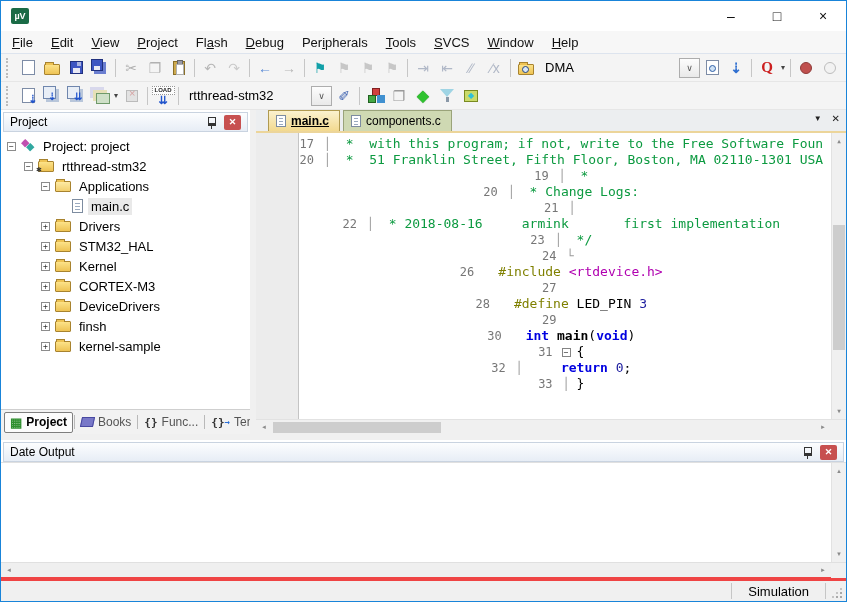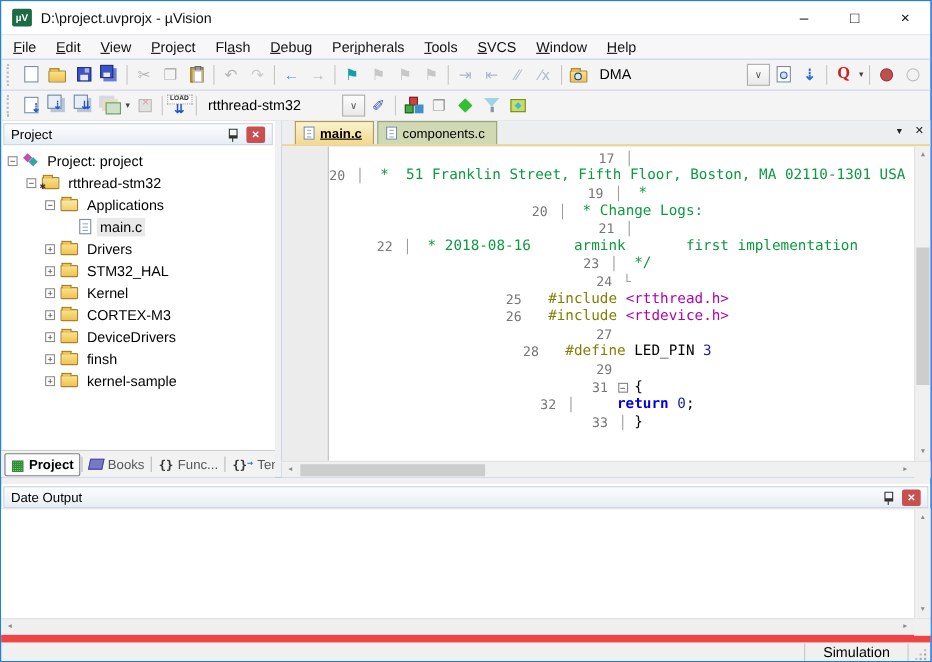--- a/index.html
+++ b/index.html
@@ -142,35 +142,34 @@
 
   
   .hsplit{height:6px;background:#f0f0f0;flex:none;}
   .bo-panel{height:137px;display:flex;flex-direction:column;flex:none;background:#fff;}
   .bo-content{flex:1;position:relative;border-top:1px solid #e0e0e0;background:#fff;}
   .bo-hscroll{height:15px;background:#efefef;border-top:1px solid #e0e0e0;position:relative;flex:none;}
   .bo-hscroll .sarr{position:absolute;top:0;width:14px;height:14px;display:flex;align-items:center;justify-content:center;font-size:6px;color:#8a8a8a;}
   .bo-hscroll .lf{left:1px;} .bo-hscroll .rt{right:16px;}
 
   
-  .statusbar{height:24px;background:#f0f0f0;border-top:7px solid #ef4444;display:flex;align-items:center;font-size:13px;flex:none;}
+  .statusbar{height:24px;background:#f0f0f0;border-top:4px solid #ef4444;display:flex;align-items:center;font-size:13px;flex:none;}
   .sb-fill{flex:1;}
   .sb-sep{width:1px;height:16px;background:#c6c6c6;}
   .sb-mode{padding:0 16px;color:#000;}
   .sizegrip{width:16px;height:16px;position:relative;margin:6px 2px 0 2px;}
   .sizegrip::before{content:"";position:absolute;right:2px;bottom:4px;width:2px;height:2px;background:#a8a8a8;box-shadow:-4px 0 #a8a8a8,-8px 0 #c4c4c4,0 -4px #a8a8a8,-4px -4px #c4c4c4,0 -8px #c4c4c4;}
 </style>
 </head>
 <body>
 
 <div class="window">
 
   <div class="titlebar">
     <span class="appicon">µV</span>
-    <span class="wtitle">D:\project.uvprojx - µVision</span>
     <div class="wctrls">
       <span class="wbtn">–</span>
       <span class="wbtn">□</span>
       <span class="wbtn">×</span>
     </div>
   </div>
 
   <div class="menubar">
       <span class="menu-item"><u>F</u>ile</span>
       <span class="menu-item"><u>E</u>dit</span>
@@ -430,33 +429,33 @@
             <span class="mfile"></span>
             <span class="elbl">components.c</span>
           </div>
           <div class="tab-tools">
           <span class="tt" style="font-size:8px;">▼</span>
           <span class="tt">✕</span>
         </div>
       </div>
       <div class="code">
         <div>
-            <div class="cline"><span class="lnum">17</span><span class="fold">│</span></div>
+            <div class="cline"><span class="lnum">17</span><span class="fold">│</span><span class="ctext"><span class="c-comment"> *  with this program; if not, write to the Free Software Foun</span></span></div>
             <div class="cline"><span class="lnum">20</span><span class="fold">│</span><span class="ctext"><span class="c-comment"> *  51 Franklin Street, Fifth Floor, Boston, MA 02110-1301 USA</span></span></div>
             <div class="cline"><span class="lnum">19</span><span class="fold">│</span><span class="ctext"><span class="c-comment"> *</span></span></div>
             <div class="cline"><span class="lnum">20</span><span class="fold">│</span><span class="ctext"><span class="c-comment"> * Change Logs:</span></span></div>
             <div class="cline"><span class="lnum">21</span><span class="fold">│</span></div>
             <div class="cline"><span class="lnum">22</span><span class="fold">│</span><span class="ctext"><span class="c-comment"> * 2018-08-16     armink       first implementation</span></span></div>
             <div class="cline"><span class="lnum">23</span><span class="fold">│</span><span class="ctext"><span class="c-comment"> */</span></span></div>
             <div class="cline"><span class="lnum">24</span><span class="fold">└</span><span class="ctext"></span></div>
-            <div class="cline"><span class="lnum">25</span><span class="fold"></span><span class="ctext"><span class="c-pre">#include </span><span class="c-str">&lt;rtthread.h&gt;</span></span></div>
             <div class="cline"><span class="lnum">26</span><span class="fold"></span><span class="ctext"><span class="c-pre">#include </span><span class="c-str">&lt;rtdevice.h&gt;</span></span></div>
             <div class="cline"><span class="lnum">27</span><span class="fold"></span><span class="ctext"></span></div>
             <div class="cline"><span class="lnum">28</span><span class="fold"></span><span class="ctext"><span class="c-pre">#define </span><span class="c-plain">LED_PIN </span><span class="c-num">3</span></span></div>
             <div class="cline"><span class="lnum">29</span><span class="fold"></span><span class="ctext"></span></div>
+            <div class="cline"><span class="lnum">30</span><span class="fold"></span><span class="ctext"><span class="c-kw">int</span><span class="c-plain"> </span><span class="c-fn">main</span><span class="c-plain">(</span><span class="c-kw">void</span><span class="c-plain">)</span></span></div>
             <div class="cline"><span class="lnum">31</span><span class="fold"><span class="foldbox">−</span></span><span class="ctext"><span class="c-plain">{</span></span></div>
             <div class="cline"><span class="lnum">32</span><span class="fold">│</span><span class="ctext"><span class="c-plain">    </span><span class="c-kw">return</span><span class="c-plain"> </span><span class="c-num">0</span><span class="c-plain">;</span></span></div>
             <div class="cline"><span class="lnum">33</span><span class="fold">│</span><span class="ctext"><span class="c-plain">}</span></span></div>
           </div>
         <div class="vscroll">
           <span class="sarr up">▲</span>
           <span class="vthumb"></span>
           <span class="sarr dn">▼</span>
         </div>
       </div>

